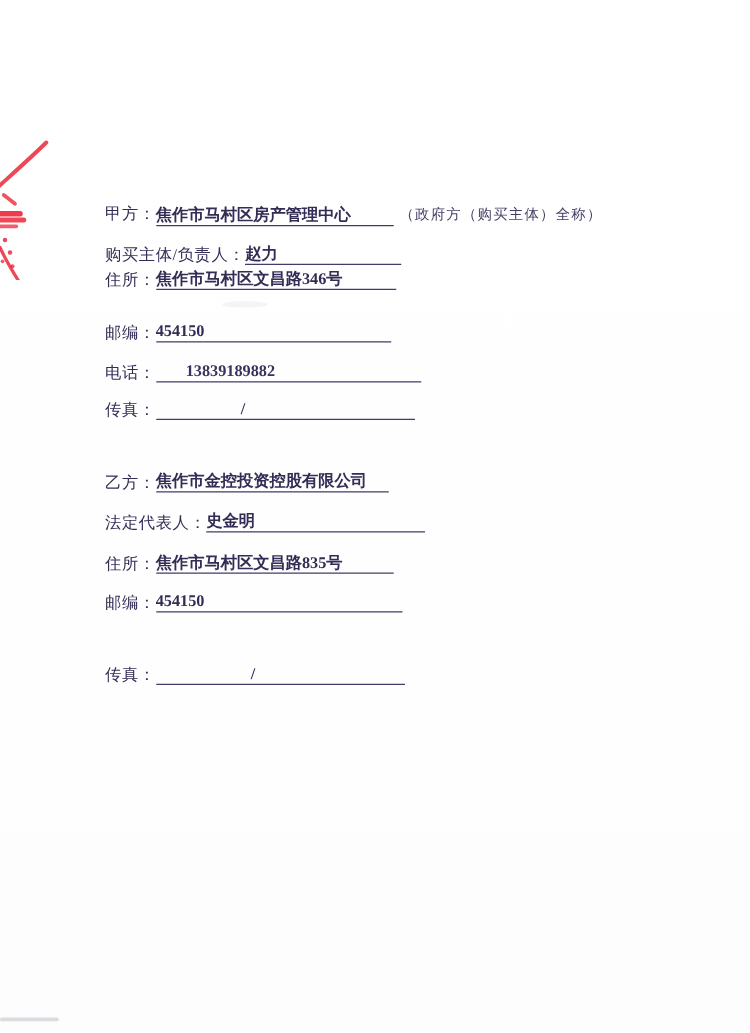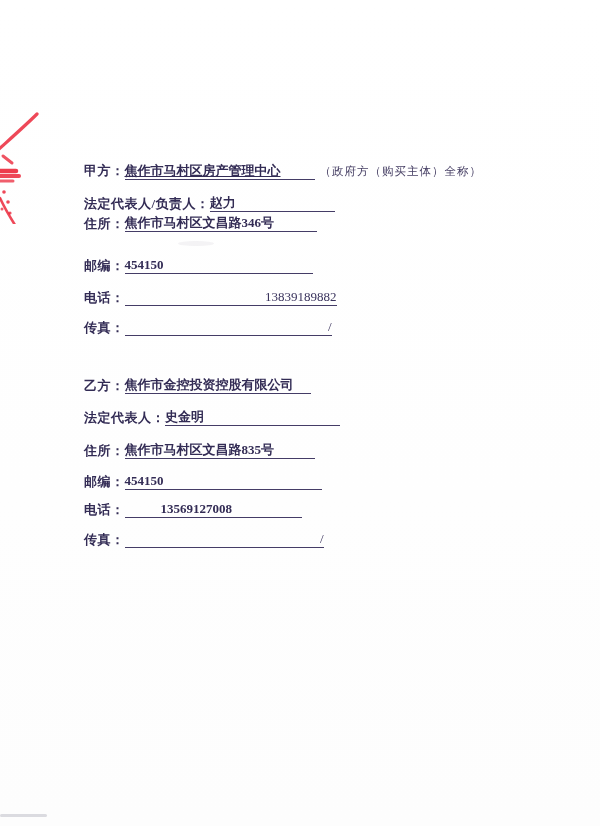--- a/index.html
+++ b/index.html
@@ -4,32 +4,32 @@
 <style>
   html,body{margin:0;padding:0;}
   body{
     width:600px;height:826px;position:relative;overflow:hidden;
     background:#fefefe;
     font-family:"Liberation Serif","DejaVu Serif",serif;
     color:#39325c;
   }
   .page{position:absolute;inset:0;background:linear-gradient(180deg,#ffffff 0%,#fefefe 60%,#fdfdfd 100%);}
   .row{position:absolute;left:84px;white-space:nowrap;font-size:13px;line-height:17px;height:18px;}
-  .lbl{font-weight:bold;letter-spacing:.5px;color:#332c55;}
+  .lbl{font-weight:normal;letter-spacing:.5px;color:#332c55;}
   .ul{
     display:inline-block;box-sizing:border-box;height:18px;
     border-bottom:1.6px solid #443c66;vertical-align:bottom;
     font-weight:bold;color:#332c55;
   }
   .ul.center{text-align:left;}
   .ul.left{text-align:left;}
-  .ul.reg{font-weight:normal;color:#39325c;text-align:right;}
+  .ul.reg{font-weight:bold;color:#39325c;}
   .suffix{font-size:11.5px;letter-spacing:1px;color:#453e63;margin-left:5px;text-align:center;}
   
-  .ua-name{width:190px;text-decoration:underline;}
+  .ua-name{width:190px;}
   .ua-rep{width:125px;}
   .ua-addr{width:192px;}
   .ua-zip{width:188px;}
   .ua-tel{width:212px;padding-left:24px;}
   .ua-fax{width:207px;padding-left:68px;}
   .ub-name{width:186px;}
   .ub-rep{width:175px;}
   .ub-addr{width:190px;}
   .ub-zip{width:197px;}
   .ub-tel{width:177px;padding-left:36px;}
@@ -66,21 +66,21 @@
     </g>
   </svg>
 
   <div class="smudge"></div>
 
   <div class="row" style="top:162px">
     <span class="lbl">甲方：</span><span class="ul left ua-name">焦作市马村区房产管理中心</span><span class="suffix">（政府方（购买主体）全称）</span>
   </div>
 
   <div class="row" style="top:194px">
-    <span class="lbl">法定代表人/负责人：</span><span class="ul center ua-rep">赵力</span>
+    <span class="lbl">购买主体/负责人：</span><span class="ul center ua-rep">赵力</span>
   </div>
 
   <div class="row" style="top:214px">
     <span class="lbl">住所：</span><span class="ul left ua-addr">焦作市马村区文昌路346号</span>
   </div>
 
   <div class="row" style="top:256px">
     <span class="lbl">邮编：</span><span class="ul center ua-zip">454150</span>
   </div>
 
@@ -101,22 +101,19 @@
   </div>
 
   <div class="row" style="top:441px">
     <span class="lbl">住所：</span><span class="ul left ub-addr">焦作市马村区文昌路835号</span>
   </div>
 
   <div class="row" style="top:472px">
     <span class="lbl">邮编：</span><span class="ul center ub-zip">454150</span>
   </div>
 
-  <div class="row" style="top:500px">
-    <span class="lbl">电话：</span><span class="ul left ub-tel">13569127008</span>
-  </div>
 
   <div class="row" style="top:530px">
     <span class="lbl">传真：</span><span class="ul left reg ub-fax">/</span>
   </div>
 
   <div class="edge-line"></div>
 </div>
 
 </body></html>

